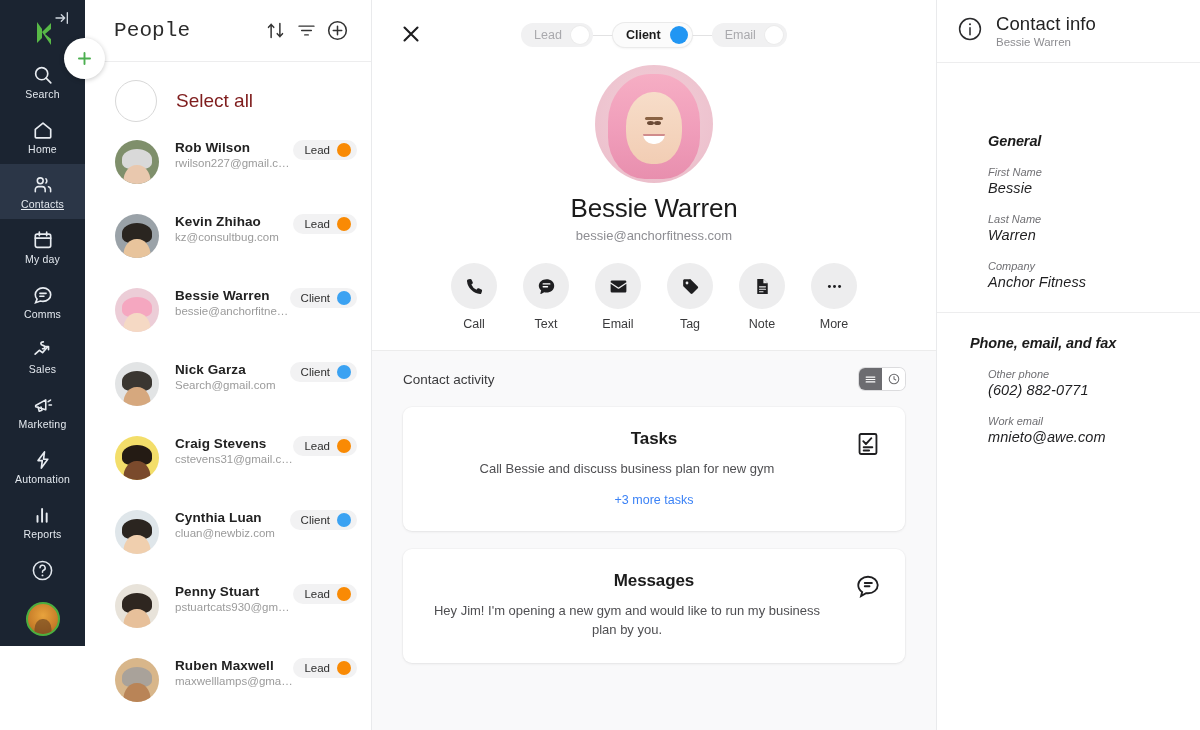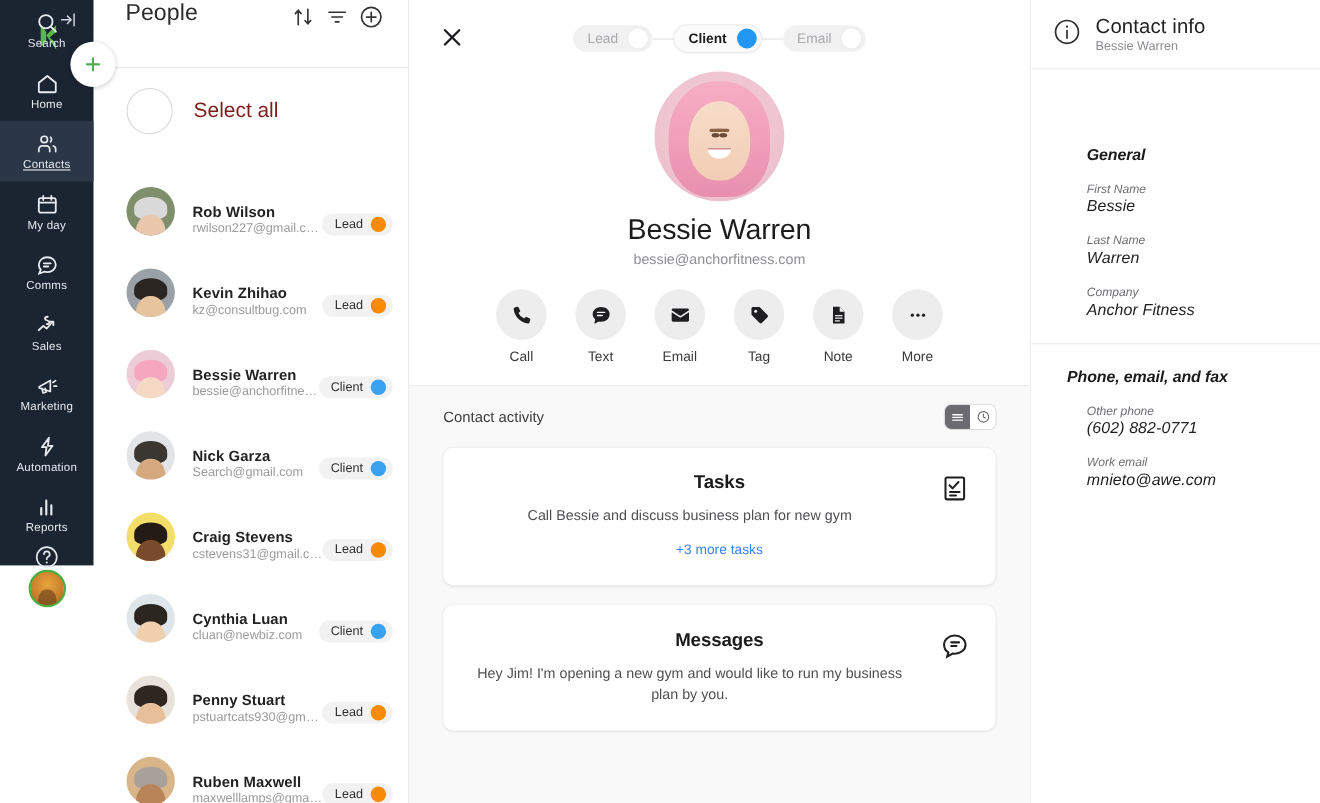--- a/index.html
+++ b/index.html
@@ -8,21 +8,21 @@
     width: 1200px; height: 730px;
     font-family: "Liberation Sans", sans-serif;
     background: #ffffff;
     overflow: hidden;
     -webkit-font-smoothing: antialiased;
   }
   .app { display: flex; width: 1200px; height: 730px; position: relative; }
 
   
   .rail {
-    width: 85px; height: 514px; flex: 0 0 85px;
+    width: 85px; height: 646px; flex: 0 0 85px;
     background: #1b2431;
     display: flex; flex-direction: column; align-items: center;
     position: relative; z-index: 5;
   }
   .rail-top { height: 62px; width: 100%; position: relative; }
   .collapse-btn {
     position: absolute; top: 8px; left: 52px;
     width: 20px; height: 20px; color: #cfd6de;
     display: flex; align-items: center; justify-content: center;
     cursor: pointer;
@@ -80,23 +80,24 @@
   
   .people {
     width: 287px; flex: 0 0 287px; height: 730px;
     background: #ffffff;
     border-right: 1px solid #e9eaec;
     display: flex; flex-direction: column;
     position: relative; z-index: 3;
   }
   .people-head {
     height: 62px; flex: 0 0 62px;
-    display: flex; 
+    display: flex; align-items: center;
     padding: 0 18px 0 29px;
     border-bottom: 1px solid #ededee;
+    font-family: Liberation Mono, monospace;
   }
   .people-title {
     font-size: 21px; color: #2b2b2b; font-weight: 400;
     letter-spacing: .1px; flex: 1 1 auto;
   }
   .head-ico {
     width: 31px; height: 31px; display: flex;
     align-items: center; justify-content: center;
     cursor: pointer; color: #333;
   }
@@ -106,21 +107,21 @@
     display: flex; align-items: center; gap: 19px;
     height: 78px; padding: 0 0 0 30px; cursor: pointer;
   }
   .checkcircle {
     width: 42px; height: 42px; border-radius: 50%;
     border: 1px solid #d8d8d8; background: #fff; flex: 0 0 42px;
   }
   .selectall-label { font-size: 19px; color: #7f1d1d; }
 
   .row {
-    display: flex; align-items: flex-end;
+    display: flex; align-items: flex-start;
     height: 74px; padding: 0 14px 0 30px; cursor: pointer;
   }
   .av {
     width: 44px; height: 44px; border-radius: 50%;
     flex: 0 0 44px; overflow: hidden; position: relative;
   }
   .av .face {
     position: absolute; left: 50%; top: 56%;
     transform: translateX(-50%);
     width: 27px; height: 33px; border-radius: 48% 48% 42% 42%;

